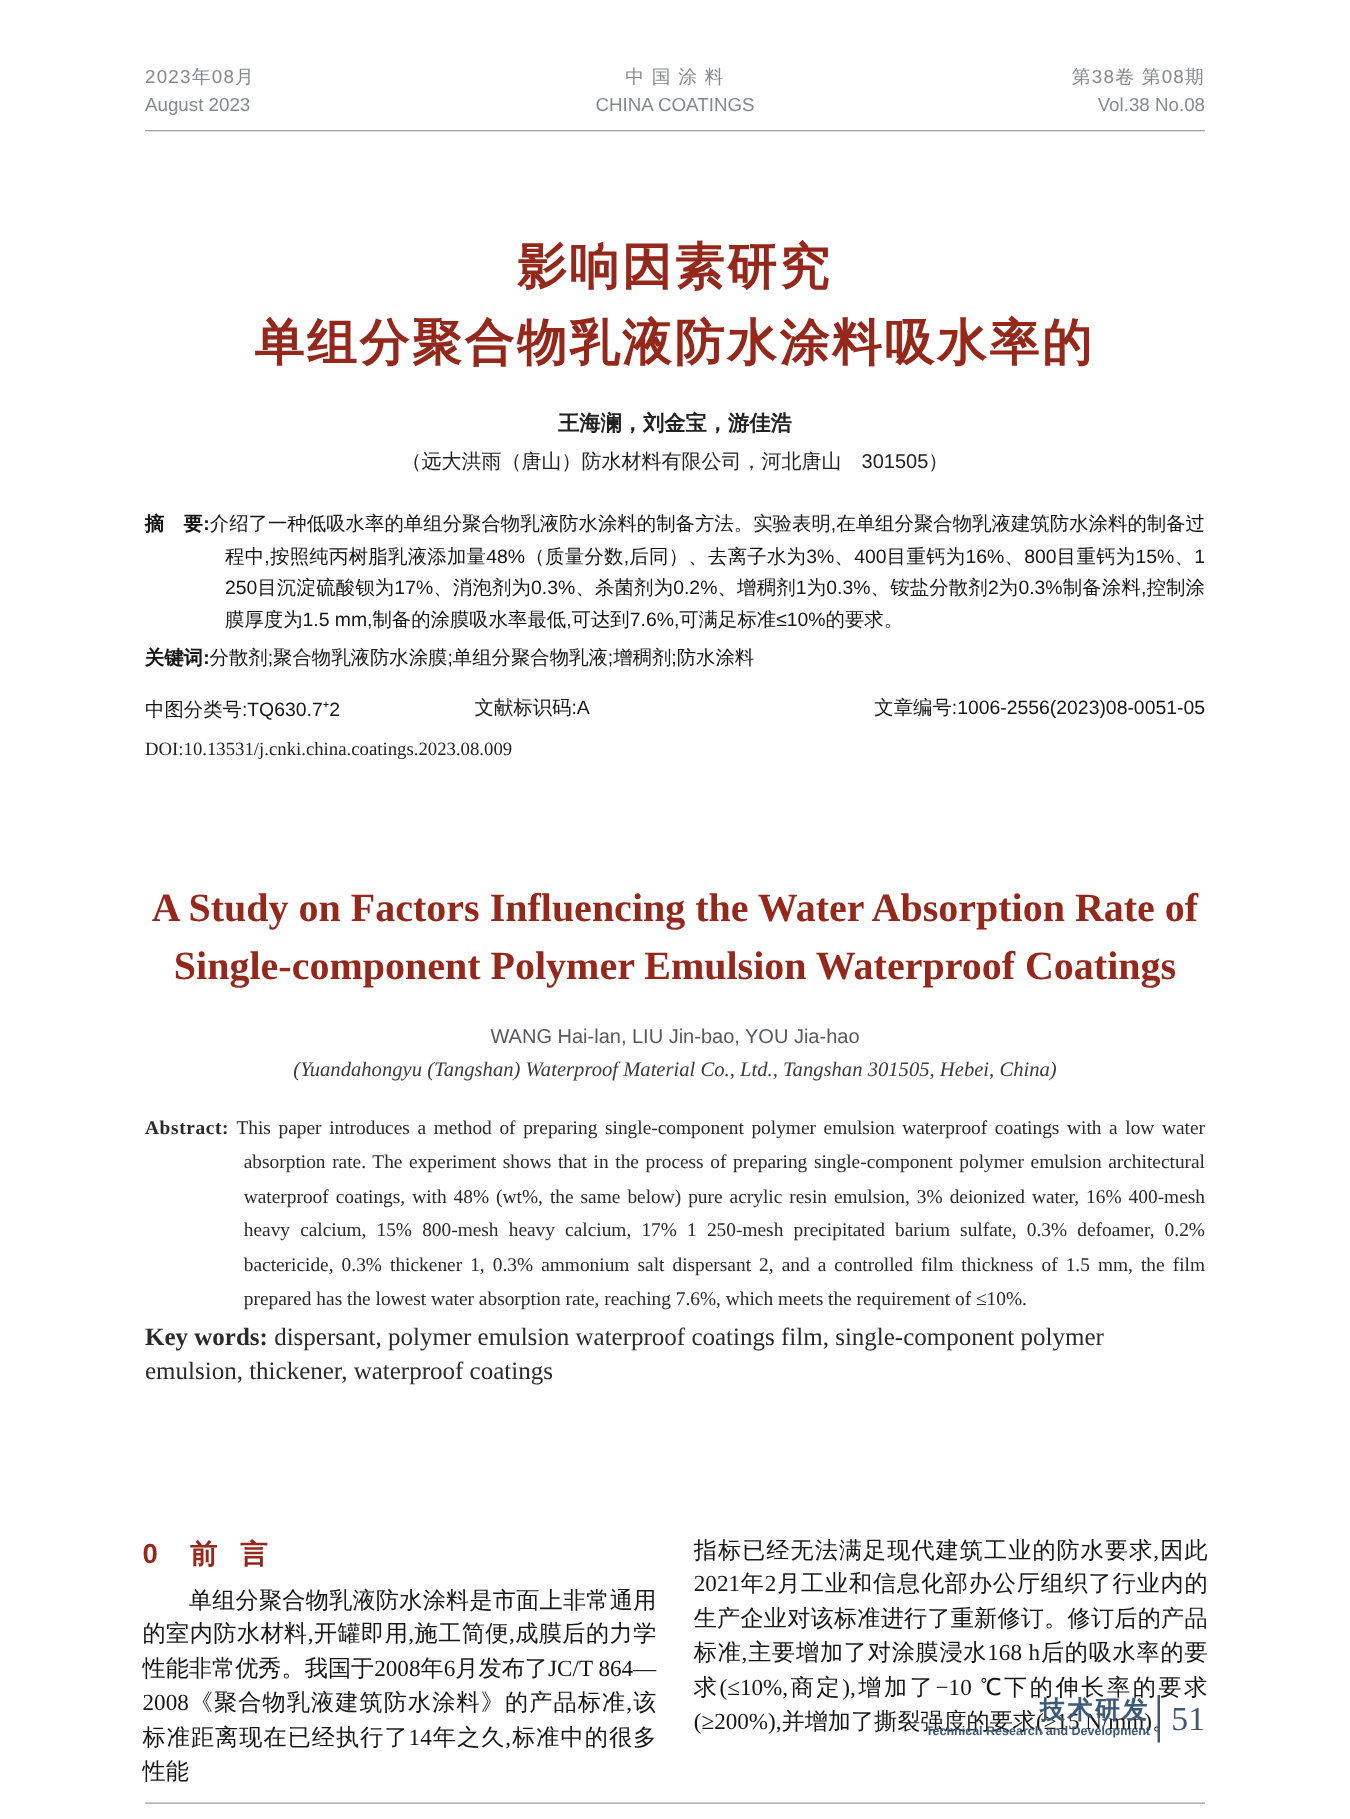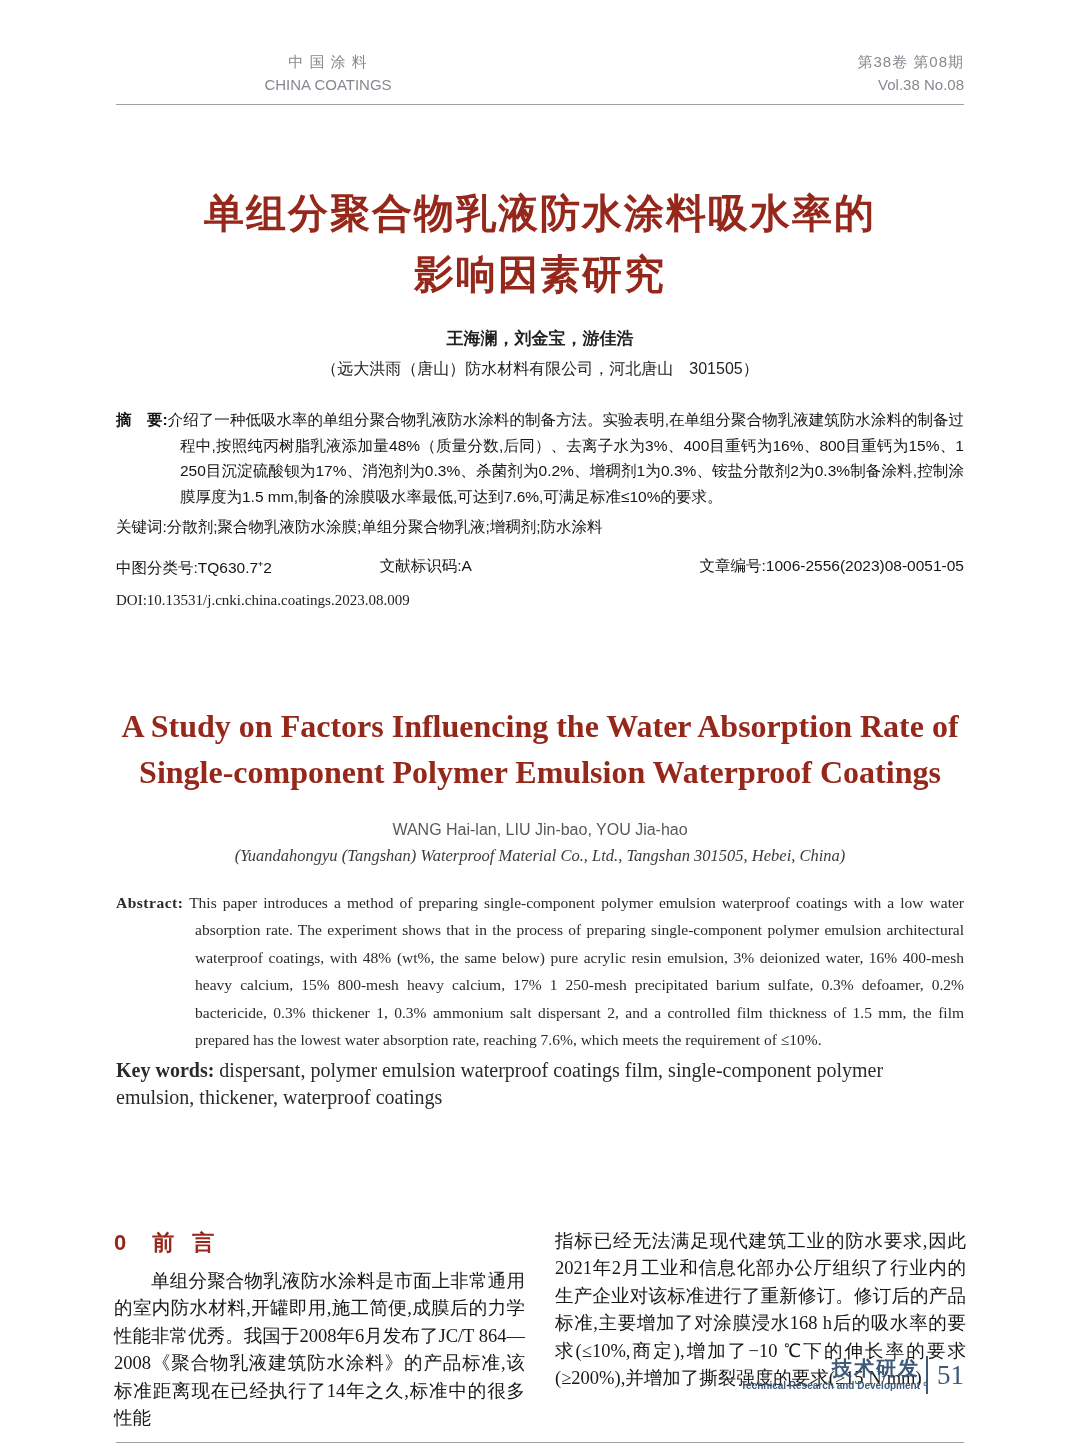--- a/index.html
+++ b/index.html
@@ -63,21 +63,21 @@
     padding-left: 64px;
     text-indent: -64px;
   }
   .abstract-cn .lbl { font-weight: bold; }
   .keywords-cn {
     margin: 5px 116px 0;
     font-size: 15.5px;
     line-height: 25.5px;
     color: #151515;
   }
-  .keywords-cn .lbl { font-weight: normal; margin-top: 48px; }
+  .keywords-cn .lbl { font-weight: bold; margin-top: 48px; }
   
   .meta-row {
     margin: 16px 116px 0;
     display: flex;
     justify-content: space-between;
     font-size: 15.5px;
     color: #151515;
   }
   .meta-row .seg-mid { margin-right: 120px; }
   .doi-line {
@@ -189,33 +189,37 @@
     font-size: 27px;
     line-height: 38px;
   }
 </style>
 </head>
 <body>
 
 <div class="page">
 
   <div class="journal-header">
+    <div class="h-left">
+      <div class="cn">2023年08月</div>
+      <div>August 2023</div>
+    </div>
     <div class="h-center">
       <div class="cn">中 国 涂 料</div>
       <div>CHINA COATINGS</div>
     </div>
     <div class="h-right">
       <div class="cn">第38卷 第08期</div>
       <div>Vol.38 No.08</div>
     </div>
   </div>
 
   <div class="title-cn">
+    <div>影响因素研究</div>
     <div>单组分聚合物乳液防水涂料吸水率的</div>
-    <div>影响因素研究</div>
   </div>
 
   <div class="authors-cn">王海澜，刘金宝，游佳浩</div>
   <div class="affiliation-cn">（远大洪雨（唐山）防水材料有限公司，河北唐山　301505）</div>
 
   <p class="abstract-cn"><span class="lbl">摘　要:</span><span>介绍了一种低吸水率的单组分聚合物乳液防水涂料的制备方法。实验表明,在单组分聚合物乳液建筑防水涂料的制备过程中,按照纯丙树脂乳液添加量48%（质量分数,后同）、去离子水为3%、400目重钙为16%、800目重钙为15%、1 250目沉淀硫酸钡为17%、消泡剂为0.3%、杀菌剂为0.2%、增稠剂1为0.3%、铵盐分散剂2为0.3%制备涂料,控制涂膜厚度为1.5 mm,制备的涂膜吸水率最低,可达到7.6%,可满足标准≤10%的要求。</span></p>
 
   <p class="keywords-cn"><span class="lbl">关键词:</span><span>分散剂;聚合物乳液防水涂膜;单组分聚合物乳液;增稠剂;防水涂料</span></p>
 
   <div class="meta-row">

